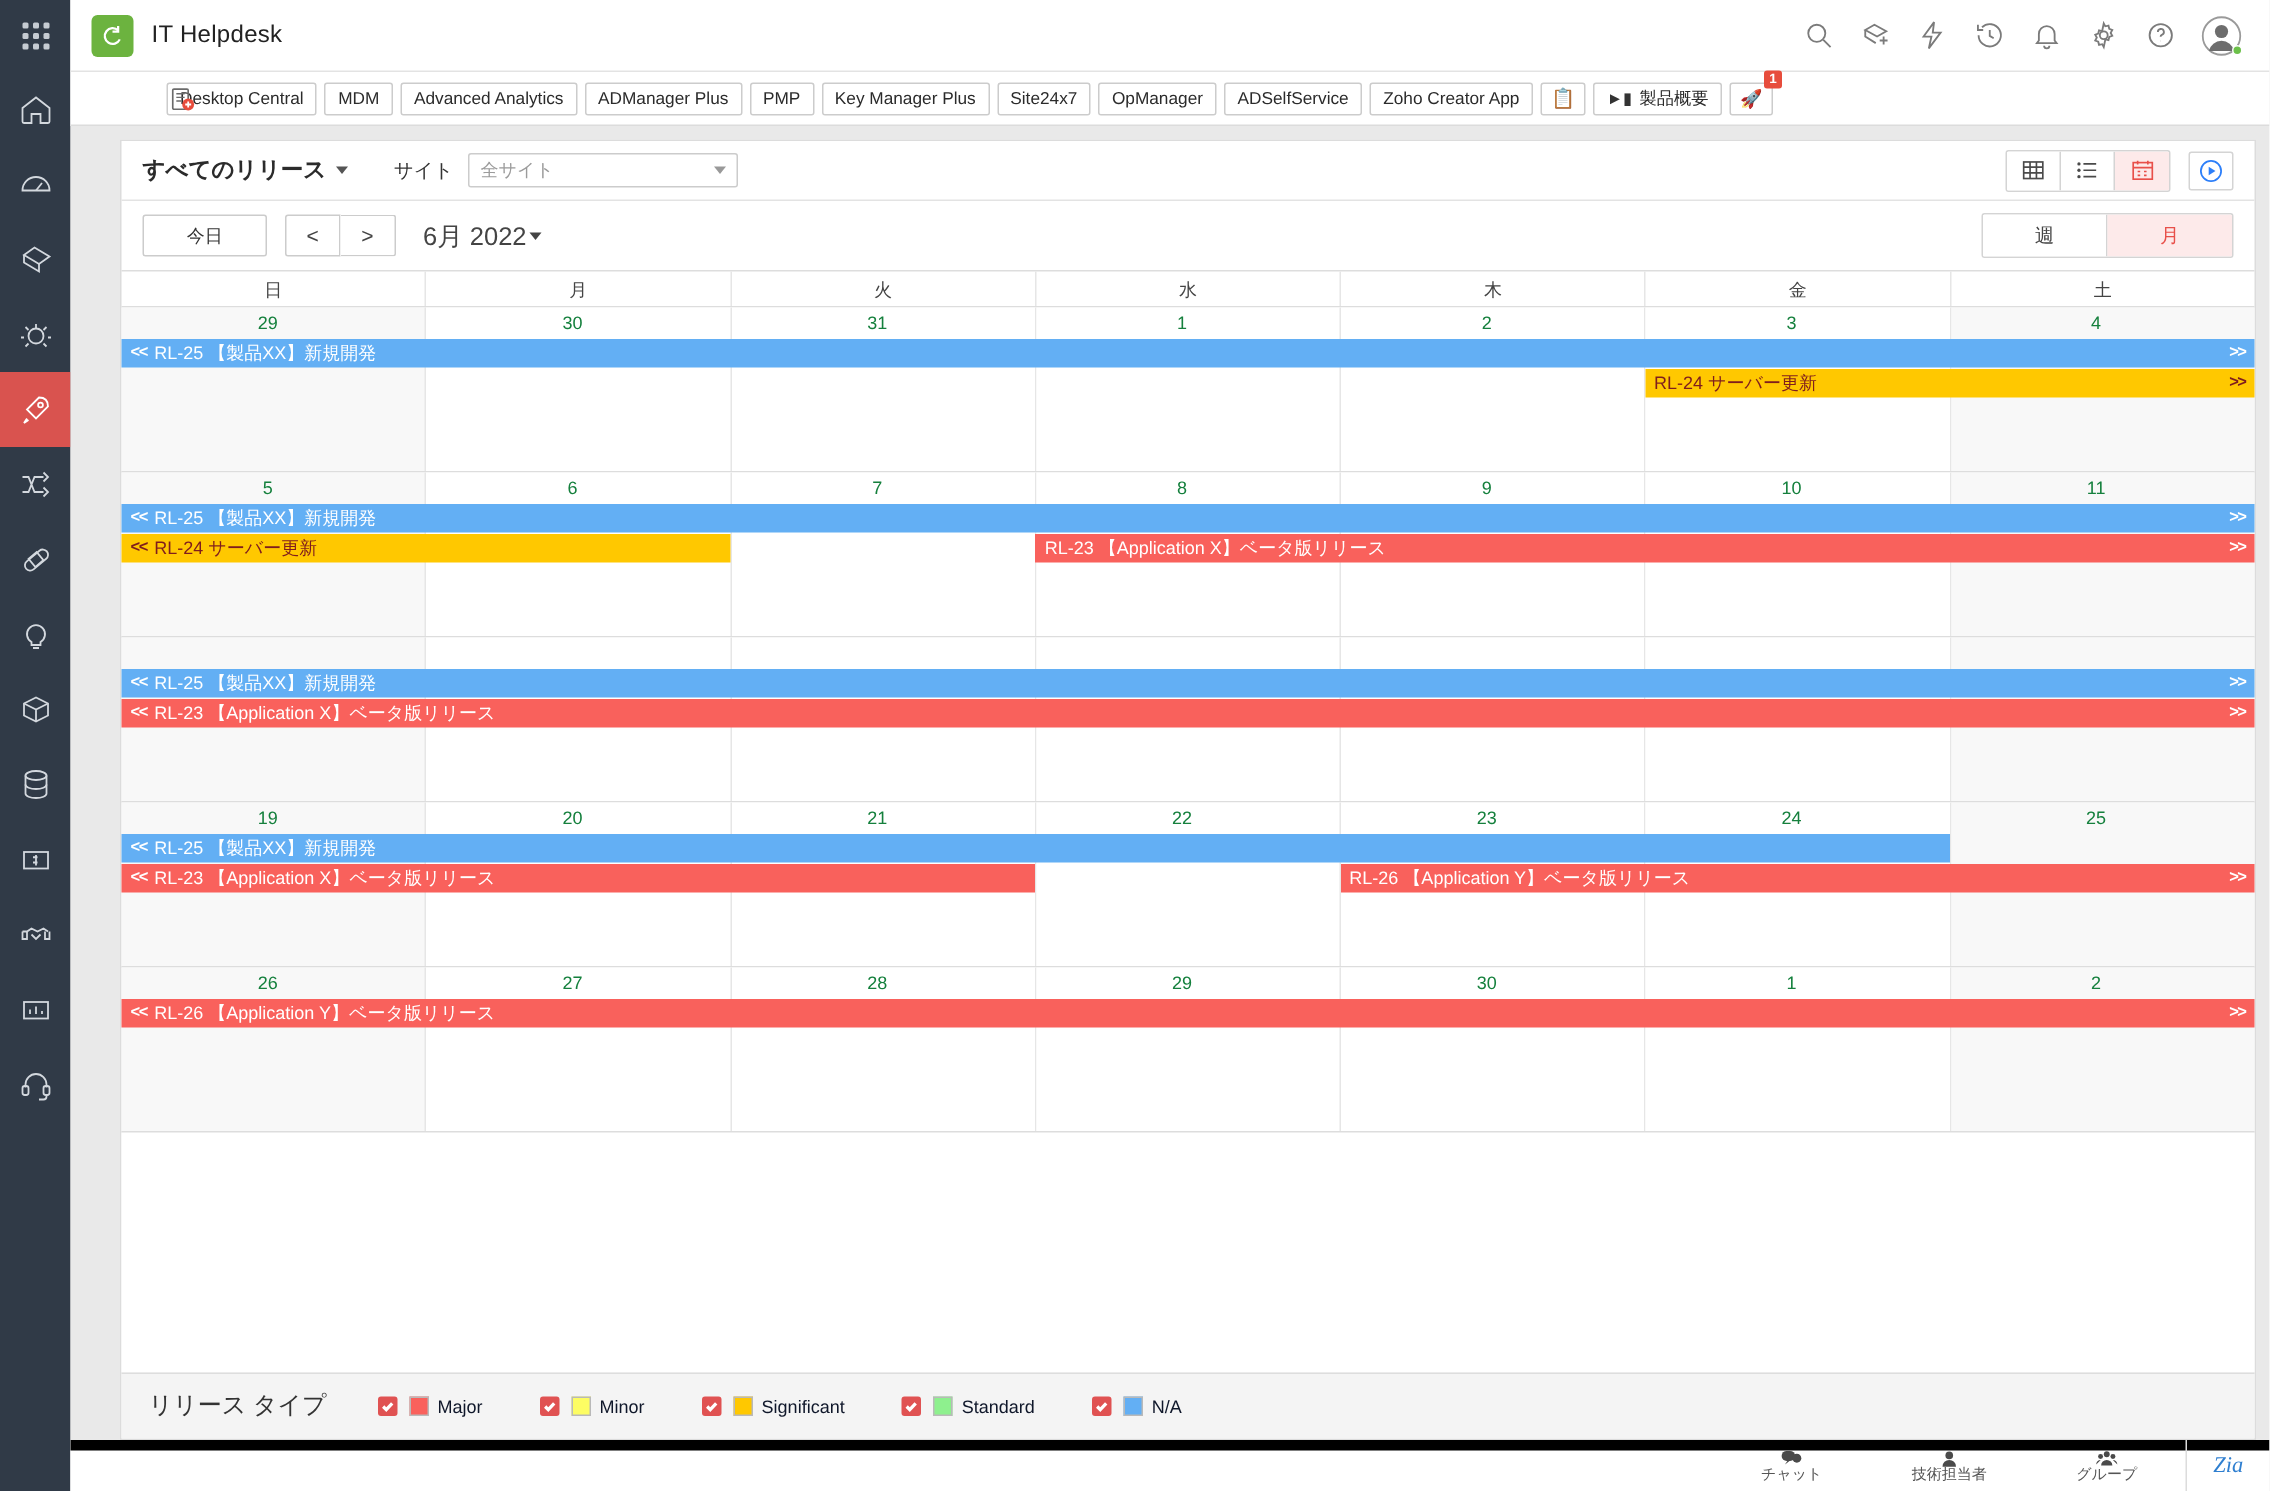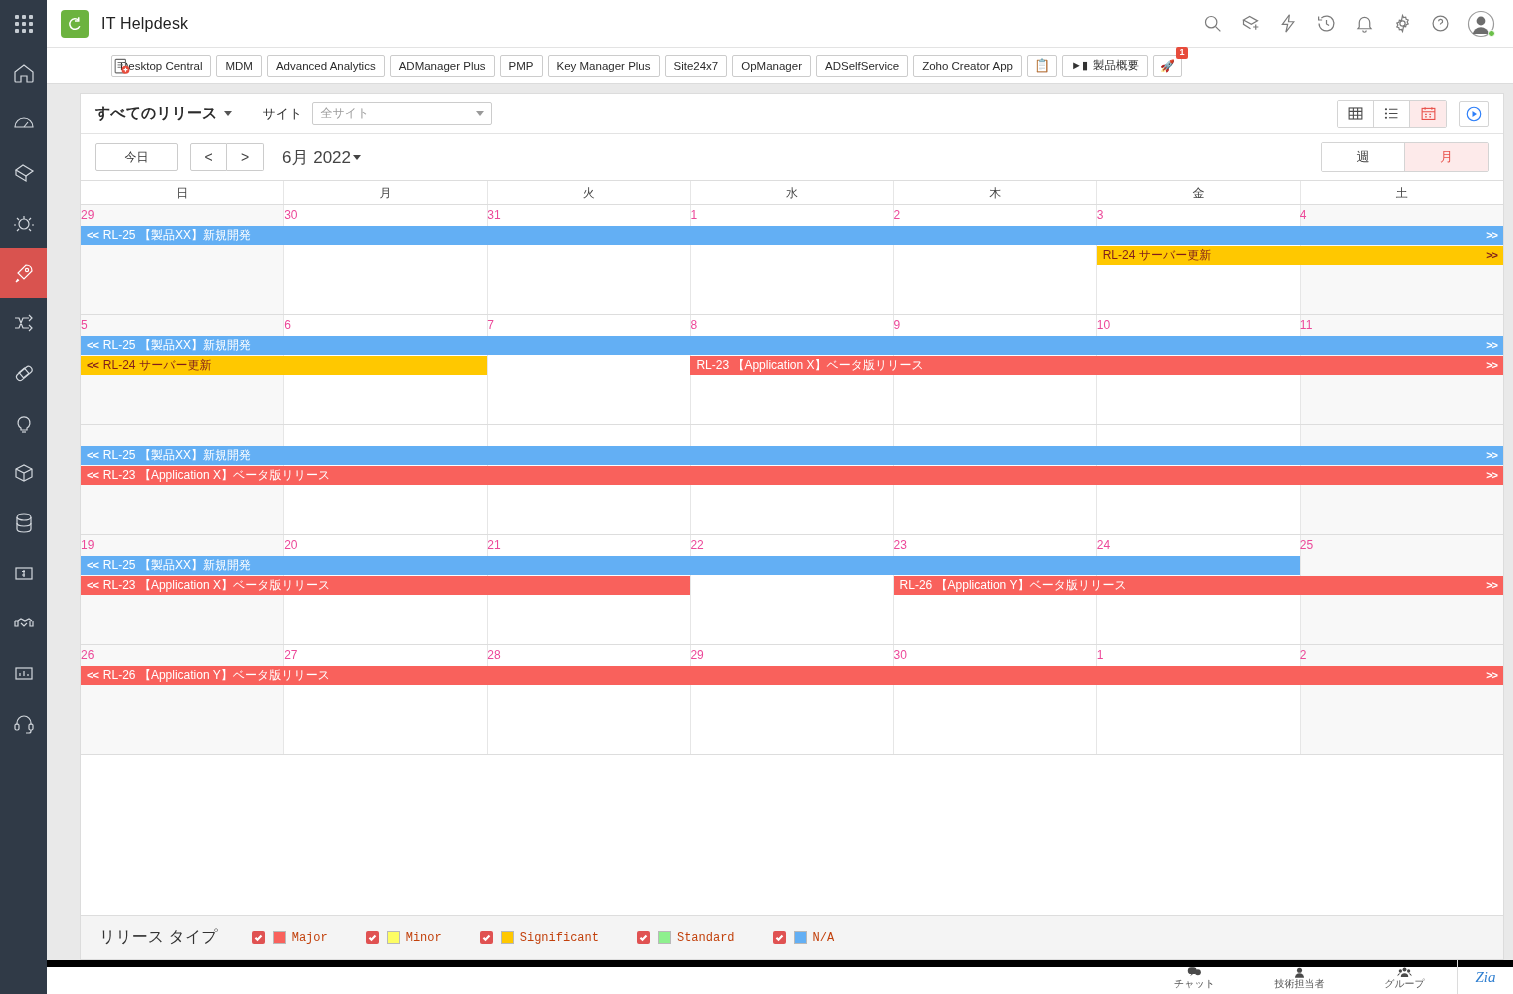--- a/index.html
+++ b/index.html
@@ -127,21 +127,21 @@
   }
   .cal-head div:last-child { border-right:none; }
   .cal-body { flex:1; display:flex; flex-direction:column; }
   .week { height:110px; position:relative; border-bottom:1px solid #ddd; }
   .week.last { border-bottom:1px solid #ddd; }
   .week .cols { position:absolute; inset:0; display:flex; }
   .week .col { flex:1 1 0; border-right:1px solid #e6e6e6; background:#fff; }
   .week .col:last-child { border-right:none; }
   .week .col.weekend { background:#f8f8f8; }
   .daynums { position:absolute; top:0; left:0; right:0; height:21px; display:flex; }
-  .daynum { flex:1 1 0; text-align:left; padding-right:8px; font-size:12px; color:#ec4899; line-height:21px; }
+  .daynum { flex:1 1 0; text-align:center; padding-right:8px; font-size:12px; color:#15803d; line-height:21px; }
   .evt-layer { position:absolute; left:0; right:0; top:21px; bottom:0; }
   .evt {
     position:absolute; height:19px; line-height:19px; font-size:12px; color:#fff;
     padding:0 6px; white-space:nowrap; overflow:hidden; cursor:pointer;
     display:flex; align-items:center;
   }
   .evt .lbl { overflow:hidden; text-overflow:ellipsis; }
   .evt .ar-l { font-weight:bold; font-size:11px; margin-right:5px; letter-spacing:-1px;}
   .evt .ar-r { margin-left:auto; font-weight:bold; font-size:11px; letter-spacing:-1px;}
   .evt.major { background:#f9615c; }
@@ -156,21 +156,21 @@
     display:flex; align-items:center; padding:0 18px; gap:0;
   }
   .legend-title { font-size:16px; color:#333; margin-right:34px; }
   .leg-item { display:flex; align-items:center; margin-right:38px; cursor:pointer; }
   .cb {
     width:13px;height:13px;border-radius:2px;background:#e05252;
     display:flex;align-items:center;justify-content:center;margin-right:8px;
   }
   .cb svg { width:9px;height:9px;stroke:#fff;stroke-width:2.4;fill:none;}
   .swatch { width:13px;height:13px;border:1px solid #b9b9b9; margin-right:6px;}
-  .leg-lbl { font-size:12px; color:#c2410c;font-family:Liberation Mono, monospace; }
+  .leg-lbl { font-size:12px; color:#0f172a; }
 
   
   .botbar {
     height:34px; background:#fff; border-top:7px solid #000000; display:flex;
     align-items:flex-end; justify-content:flex-end; padding-right:0;
   }
   .bot-item {
     width:105px; height:34px; display:flex; flex-direction:column; align-items:center;
     justify-content:center; cursor:pointer;
   }

